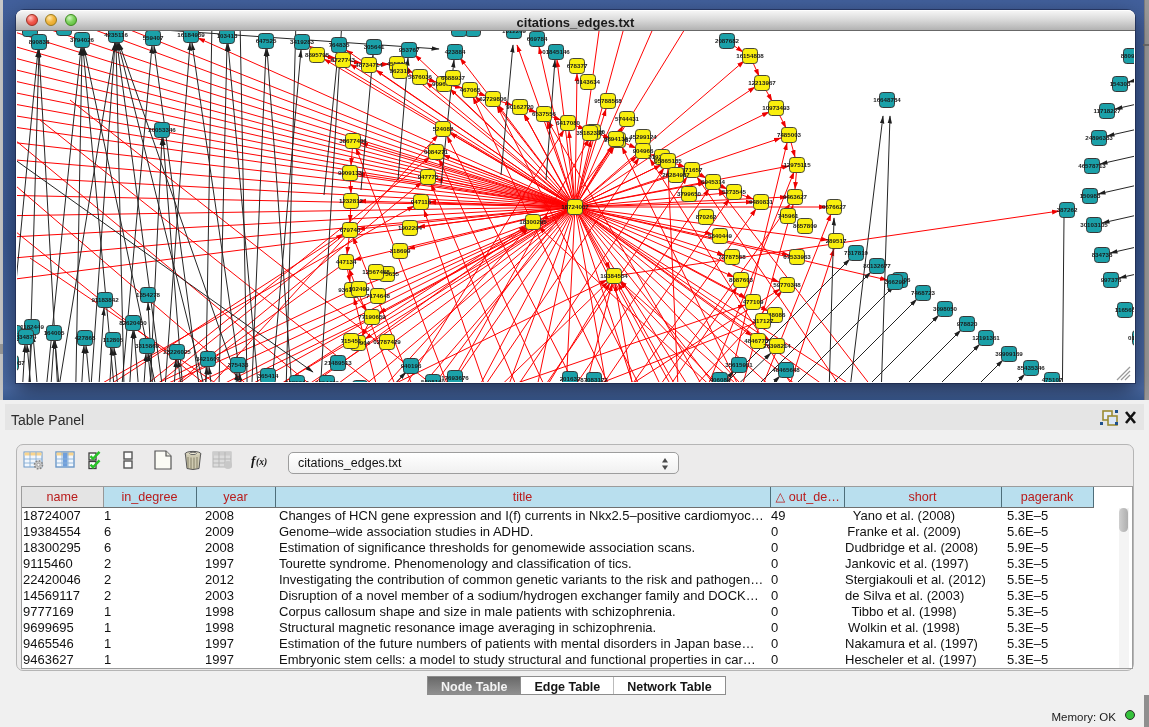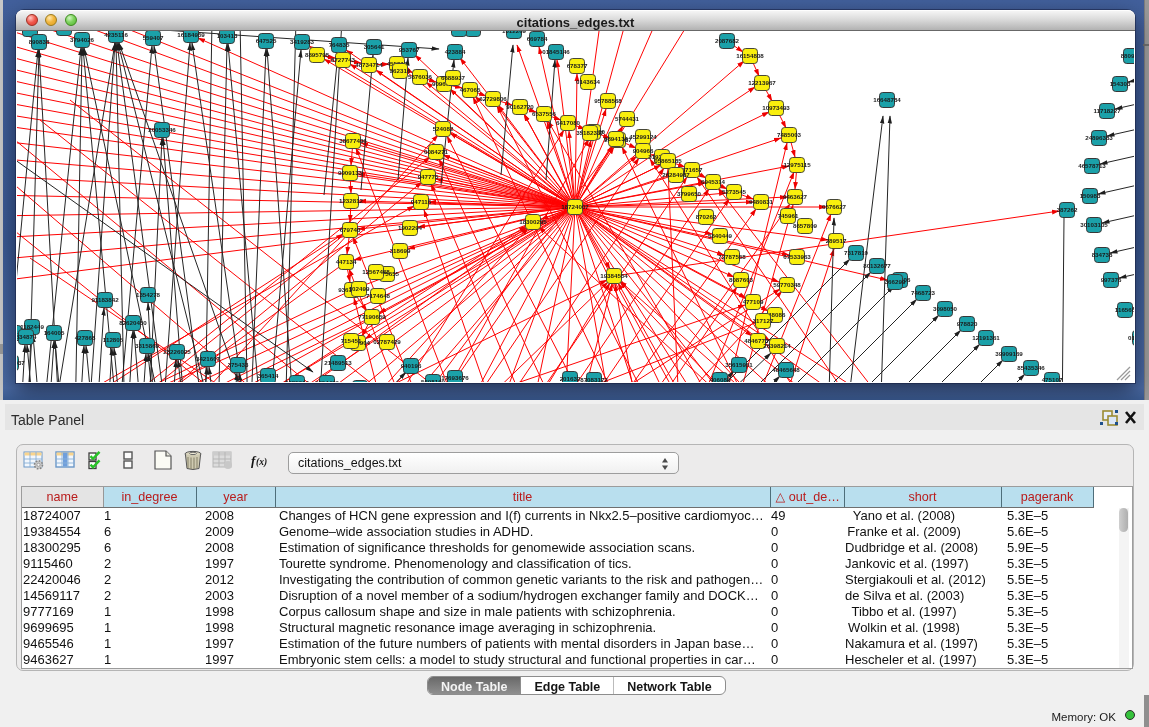--- a/index.html
+++ b/index.html
@@ -13,21 +13,21 @@
 .panel{position:absolute;left:0;top:400px;width:1149px;height:327px;background:#f0f0f0}
 .phead{position:absolute;left:5px;top:4px;width:1139px;height:26px;background:#e5e5e5}
 .ptitle{position:absolute;left:11px;top:12px;font-size:14px;color:#2c2c2c}
 .pbox{position:absolute;left:16px;top:44px;width:1118px;height:227px;background:#ecebeb;border:1px solid #b5b5b5;border-radius:7px}
 .combo{position:absolute;left:271px;top:7px;width:391px;height:22px;background:linear-gradient(#fff,#f0f0f0);border:1px solid #9d9d9d;border-radius:5px;font-size:12.5px;color:#111;line-height:21px;padding-left:9px}
 .tablewrap{position:absolute;left:4px;top:41px;width:1112px;height:183px;background:#fff;border:1px solid #9c9c9c;overflow:hidden}
 table{border-collapse:collapse;table-layout:fixed;width:1071px;font-size:13px;color:#111}
 th{background:#b9dfee;font-weight:normal;border-right:1px solid #4e6e7a;border-bottom:1px solid #6f6f6f;height:20px;padding:0;font-size:12.6px;color:#b91c1c}
 th.first{background:#e4e4e4;border-right:1px solid #979797}
 td{height:16px;padding:0 0 0 1px;white-space:nowrap;overflow:hidden}
-.tabs{position:absolute;left:427px;top:276px;height:19px;display:flex;border:1px solid #8d8d8d;border-radius:6px;overflow:hidden;background:#fff;font-size:12.5px;font-weight:bold}
+.tabs{position:absolute;left:427px;top:276px;height:19px;display:flex;border:1px solid #8d8d8d;border-radius:0;overflow:hidden;background:#fff;font-size:12.5px;font-weight:bold}
 .tabs div{padding:1px 13px 0;line-height:18px}
 .tabs .sel{background:linear-gradient(#696969,#8f8f8f);color:#f4f4f4;border-right:1px solid #8d8d8d}
 .tabs .nsel{color:#151515;border-right:1px solid #bbb}
 .mem{position:absolute;right:33px;top:311px;font-size:11.5px;color:#1a1a1a}
 .memdot{position:absolute;right:14px;top:310px;width:10px;height:10px;border-radius:50%;background:#35c23c;border:1.5px solid #2c2c2c}
 .rstrip2{position:absolute;right:0;top:295px;width:5px;height:32px;background:#8f8f8f}
 </style></head><body>
 <div class="desktop"></div>
 <div class="lstrip"></div>
 <div class="rstrip"></div>
@@ -1090,21 +1090,21 @@
               <td>0</td>
               <td style="text-align:center;padding-right:38px">de Silva et al. (2003)</td>
               <td style="padding-left:6px">5.3E–5</td>
             </tr>
     <tr>
               <td>9777169</td>
               <td>1</td>
               <td style="padding-left:9px">1998</td>
               <td style="padding-left:4px">Corpus callosum shape and size in male patients with schizophrenia.</td>
               <td>0</td>
-              <td style="text-align:center;padding-right:38px">Tibbo et al. (1997)</td>
+              <td style="text-align:center;padding-right:38px">Tibbo et al. (1998)</td>
               <td style="padding-left:6px">5.3E–5</td>
             </tr>
     <tr>
               <td>9699695</td>
               <td>1</td>
               <td style="padding-left:9px">1998</td>
               <td style="padding-left:4px">Structural magnetic resonance image averaging in schizophrenia.</td>
               <td>0</td>
               <td style="text-align:center;padding-right:38px">Wolkin et al. (1998)</td>
               <td style="padding-left:6px">5.3E–5</td>

